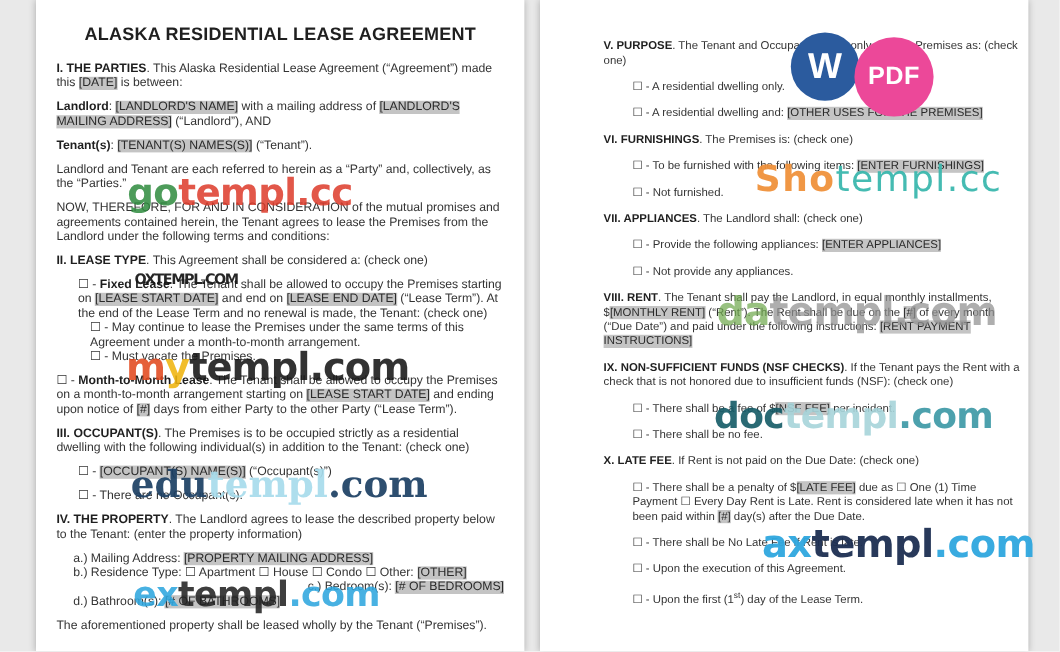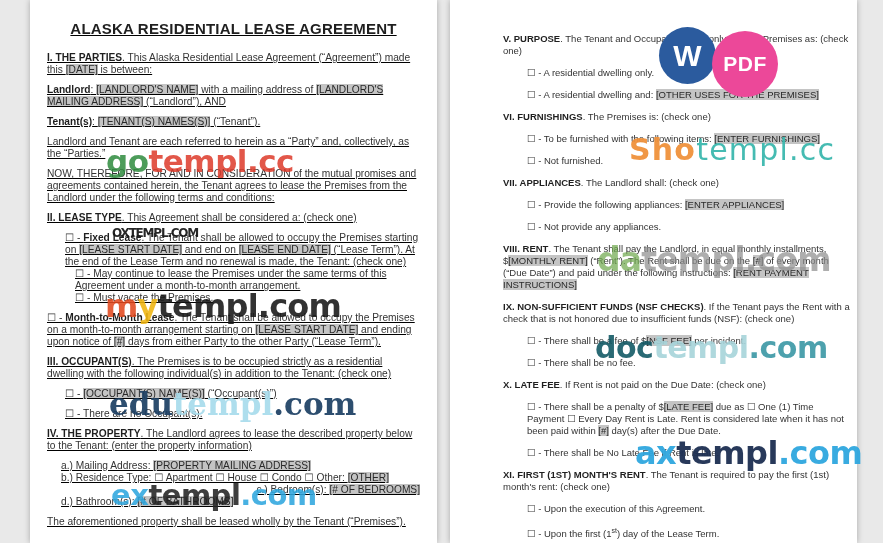--- a/index.html
+++ b/index.html
@@ -1,19 +1,19 @@
 <!DOCTYPE html>
 <html><head>
 <meta charset="utf-8">
 <style>
   * { margin:0; padding:0; box-sizing:border-box; }
   body { font-family:"Liberation Sans", sans-serif; }
   .canvas { position:relative; width:883px; height:543px; background:#e9e9e9; overflow:hidden; }
   .page { position:absolute; top:0; height:543px; background:#ffffff; box-shadow:0 0 6px rgba(0,0,0,0.28); overflow:hidden; }
-  .page-left  { left:30px;  width:407px; padding:20px 17px 0 17px;text-decoration:underline; }
+  .page-left  { left:30px;  width:407px; padding:20px 17px 0 17px; }
   .page-right { left:450px; width:407px; padding:33px 6px 0 53px; }
   .doc-title { font-size:15px; font-weight:700; text-align:center; letter-spacing:0.2px; color:#1f1f1f; margin-bottom:15px; }
   .body-left  { font-size:10.2px; line-height:12px; }
   .body-right { font-size:9.5px;  line-height:12px; }
   .para { margin:0 0 8px 0; color:#333; }
   .body-right .para { margin-bottom:10px; }
   .para.tight { margin-bottom:0; }
   .para .b  { font-weight:700; color:#1f1f1f; }
   .para .hl { background:#c4c4c4; color:#2a2a2a; }
   .para sup { font-size:7px; }
@@ -64,21 +64,20 @@
         <p class="para"><span class="b">VII. APPLIANCES</span><span>. The Landlord shall: (check one)</span></p>
         <p class="para" style="margin-left: 24px;"><span>☐ - Provide the following appliances: </span><span class="hl">[ENTER APPLIANCES]</span></p>
         <p class="para" style="margin-left: 24px;"><span>☐ - Not provide any appliances.</span></p>
         <p class="para"><span class="b">VIII. RENT</span><span>. The Tenant shall pay the Landlord, in equal monthly installments, $</span><span class="hl">[MONTHLY RENT]</span><span> (“Rent”). The Rent shall be due on the </span><span class="hl">[#]</span><span> of every month (“Due Date”) and paid under the following instructions: </span><span class="hl">[RENT PAYMENT INSTRUCTIONS]</span></p>
         <p class="para"><span class="b">IX. NON-SUFFICIENT FUNDS (NSF CHECKS)</span><span>. If the Tenant pays the Rent with a check that is not honored due to insufficient funds (NSF): (check one)</span></p>
         <p class="para" style="margin-left: 24px;"><span>☐ - There shall be a fee of $</span><span class="hl">[NSF FEE]</span><span> per incident.</span></p>
         <p class="para" style="margin-left: 24px;"><span>☐ - There shall be no fee.</span></p>
         <p class="para"><span class="b">X. LATE FEE</span><span>. If Rent is not paid on the Due Date: (check one)</span></p>
         <p class="para" style="margin-left: 24px;"><span>☐ - There shall be a penalty of $</span><span class="hl">[LATE FEE]</span><span> due as ☐ One (1) Time Payment ☐ Every Day Rent is Late. Rent is considered late when it has not been paid within </span><span class="hl">[#]</span><span> day(s) after the Due Date.</span></p>
         <p class="para" style="margin-left: 24px;"><span>☐ - There shall be No Late Fee if Rent is late.</span></p>
-        <p class="para"><span class="b">XI. FIRST (1ST) MONTH'S RENT</span><span>. The Tenant is required to pay the first (1st) month's rent: (check one)</span></p>
         <p class="para" style="margin-left: 24px;"><span>☐ - Upon the execution of this Agreement.</span></p>
         <p class="para" style="margin-left: 24px;"><span>☐ - Upon the first (1</span><sup>st</sup><span>) day of the Lease Term.</span></p>
       </div>
   </div>
 
   <div>
       <div class="wm" style="left: 106px; top: 146px; font-size: 31px; font-weight: 800; letter-spacing: -0.5px; opacity: 0.85;"><span style="color: rgb(46, 139, 62);">go</span><span style="color: rgb(221, 58, 42);">templ.cc</span></div>
       <div class="wm" style="left: 112px; top: 227px; font-size: 12px; font-weight: 800; letter-spacing: -1.2px; opacity: 0.92;"><span style="color: rgb(20, 20, 20);">OXTEMPL.COM</span></div>
       <div class="wm" style="left: 105px; top: 290px; font-size: 32px; font-weight: 800; letter-spacing: -0.8px; opacity: 0.88;"><span style="color: rgb(226, 73, 31);">m</span><span style="color: rgb(240, 181, 15);">y</span><span style="color: rgb(22, 22, 22);">templ.com</span></div>
       <div class="wm serif" style="left: 109px; top: 389px; font-size: 31px; font-weight: 700; letter-spacing: 0px; opacity: 0.92;"><span style="color: rgb(28, 63, 99);">edu</span><span style="color: rgb(168, 220, 236);">templ</span><span style="color: rgb(28, 63, 99);">.com</span></div>

